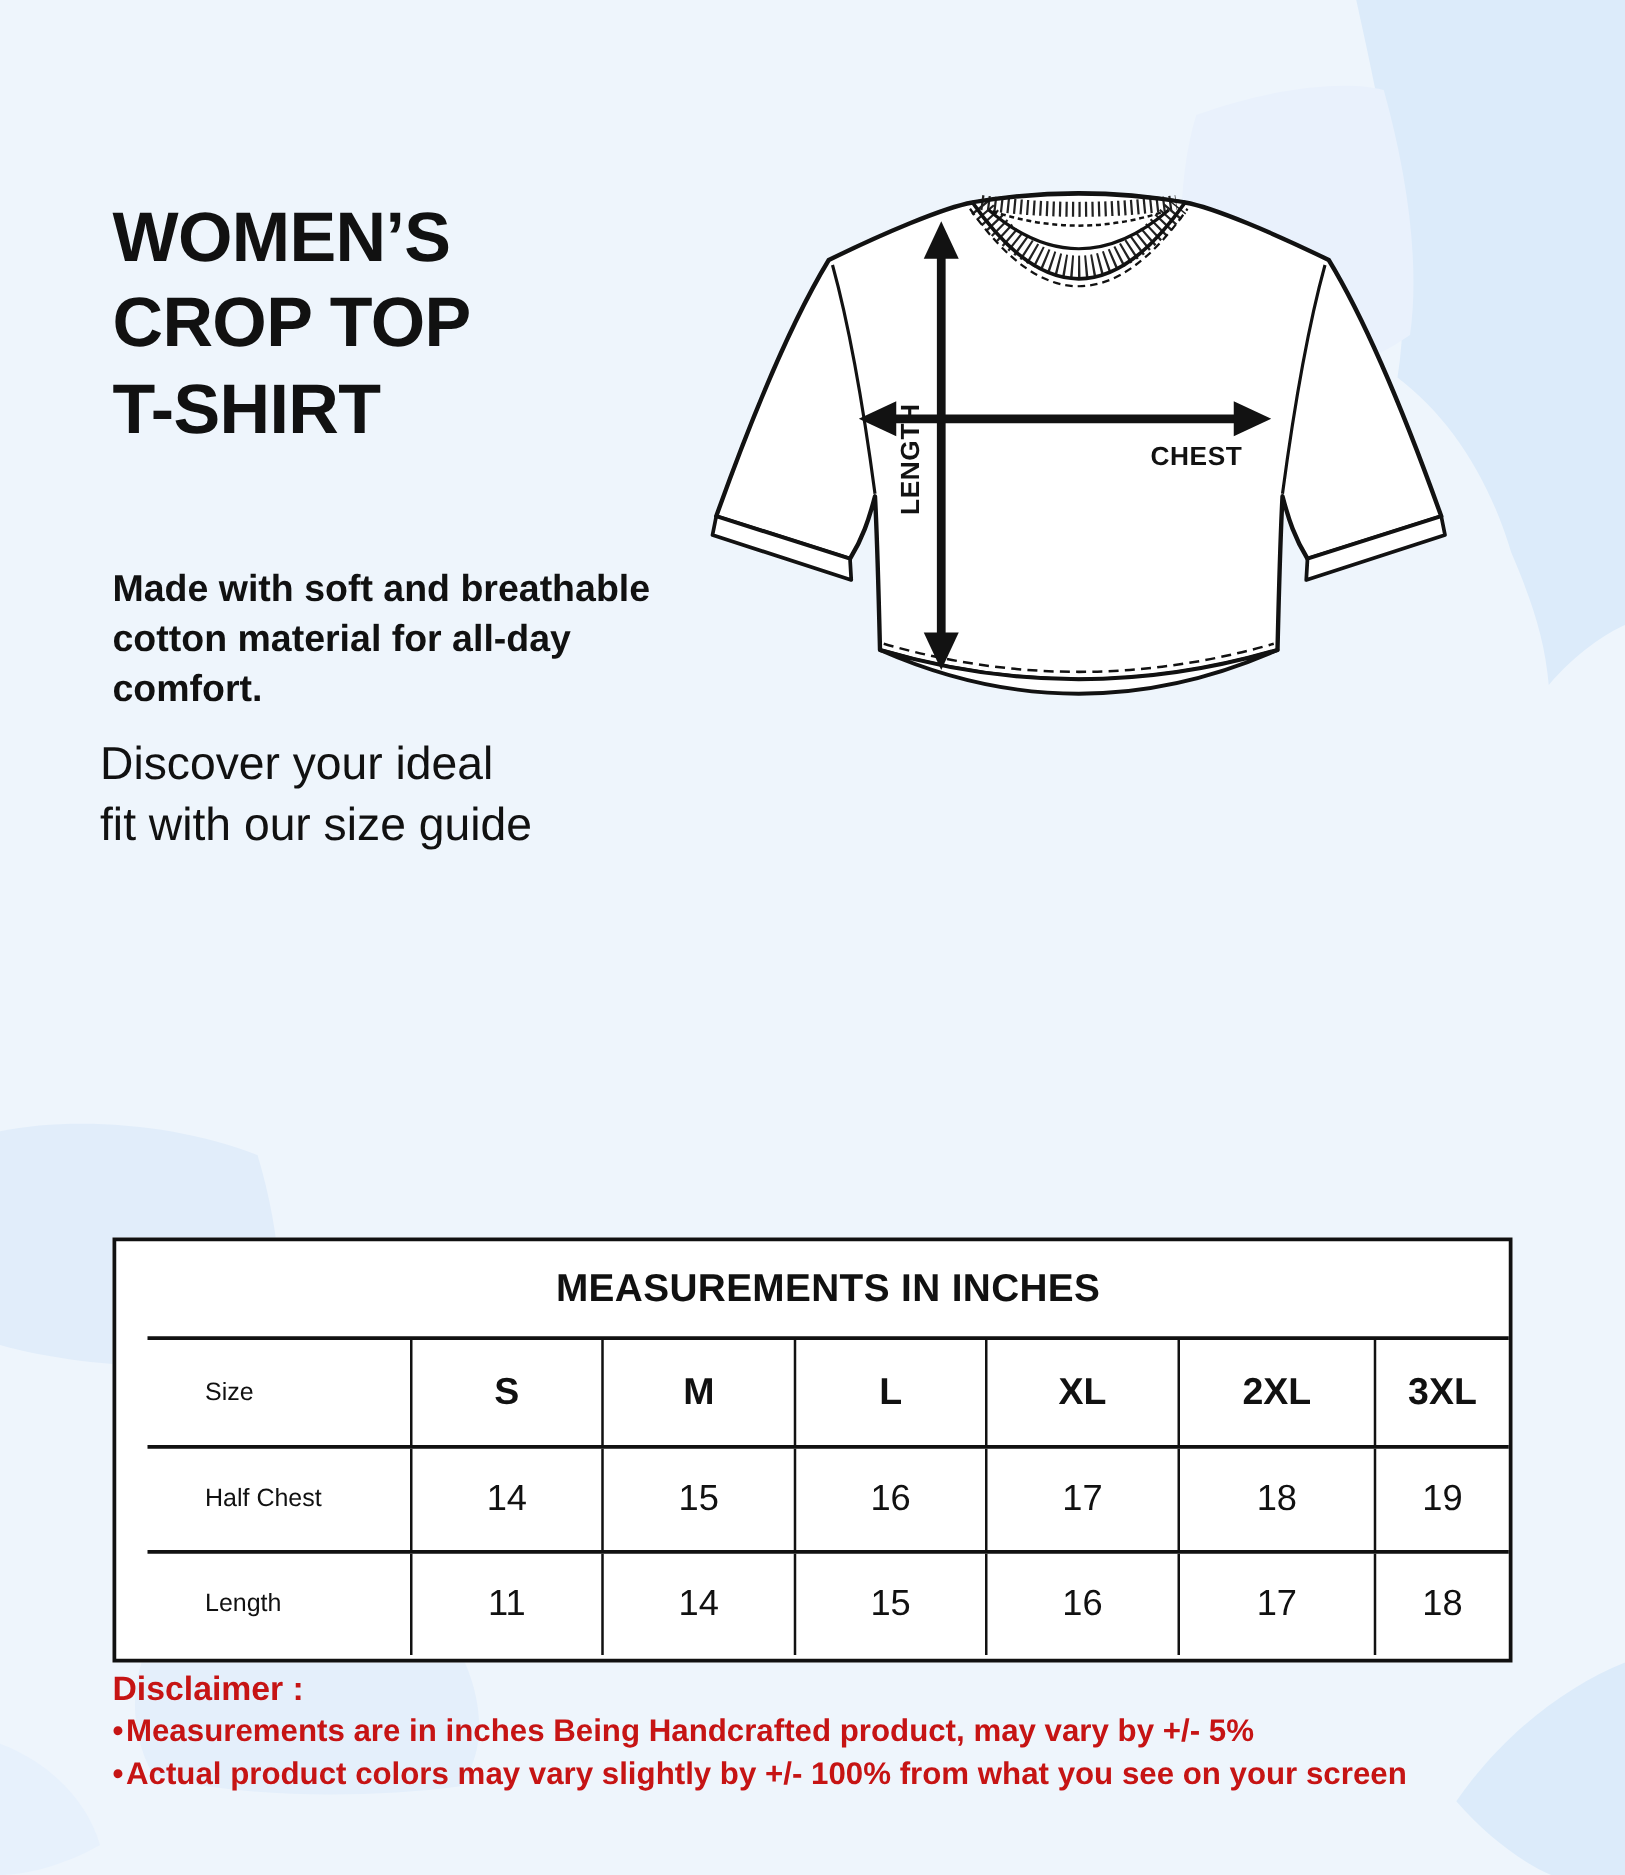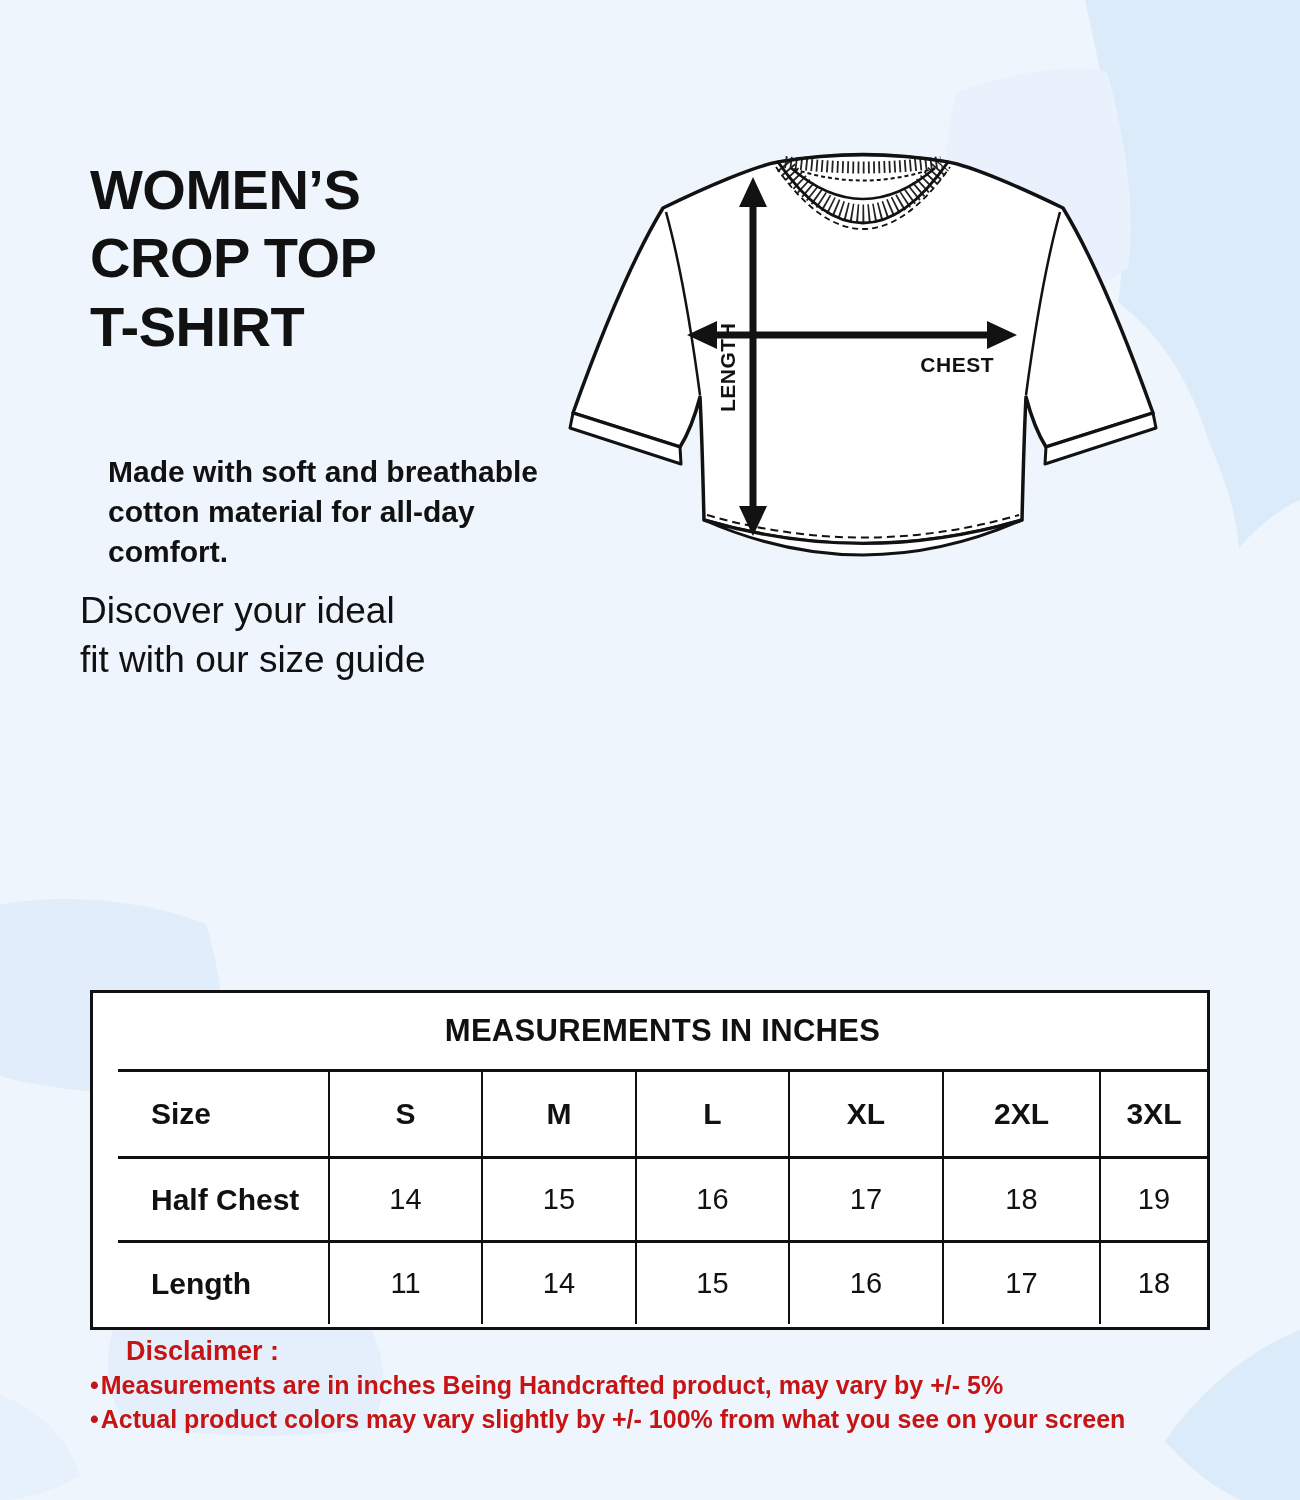--- a/index.html
+++ b/index.html
@@ -16,21 +16,21 @@
 
   .content { position:absolute; left:0; top:0; width:1300px; height:1500px; z-index:1; }
 
   .title {
     position:absolute; left:90px; top:156px;
     font-size:56px; font-weight:bold; letter-spacing:-0.5px;
     line-height:1.22; white-space:pre-line;
   }
   .intro-bold {
     position:absolute; left:90px; top:452px;
-    font-size:30px; font-weight:bold; line-height:1.33; white-space:pre-line;margin-left:18px;
+    font-size:30px; font-weight:bold; line-height:1.33; white-space:pre-line;
   }
   .intro-reg {
     position:absolute; left:80px; top:586px;
     font-size:37px; font-weight:normal; line-height:1.33; white-space:pre-line;
   }
 
   .shirt-wrap { position:absolute; left:563px; top:135px; width:600px; height:460px; }
 
   
   .size-table {
@@ -47,28 +47,28 @@
     grid-template-columns:212px 153px 154px 153px 154px 157px 1fr;
     height:84px; box-sizing:border-box;
   }
   .trow + .trow { border-top:3px solid #111; }
   .tcell {
     display:flex; align-items:center; justify-content:center;
     border-right:2px solid #111; box-sizing:border-box;
     font-size:29px;
   }
   .tcell:last-child { border-right:none; }
-  .tcell.label { justify-content:flex-start; padding-left:33px; font-weight:bold; font-size:30px; }
+  .tcell.label { justify-content:flex-start; padding-left:33px; font-weight:normal; font-size:20px;margin-left:13px; }
   .tcell.size-val { font-weight:bold; font-size:30px; }
 
   .disclaimer {
     position:absolute; left:90px; top:1334px; width:1150px;
     color:#c61414; font-weight:bold;
   }
-  .disclaimer-heading { font-size:27px; line-height:1.3;margin-left:36px; }
+  .disclaimer-heading { font-size:27px; line-height:1.3; }
   .disclaimer-item { font-size:25px; line-height:1.34; display:flex; align-items:baseline; }
   .disclaimer-item .bullet { font-size:25px; margin-right:2px; }
 </style>
 </head>
 <body>
 
 <div class="page">
 
   <svg class="bg-shapes" viewBox="0 0 1300 1500" xmlns="http://www.w3.org/2000/svg" aria-hidden="true">
     <path fill="#dcebfa" d="M1085,0 C1112,122 1131,222 1118,302 C1160,334 1191,382 1209,442 C1226,482 1236,512 1239,548 C1261,522 1286,506 1300,500 L1300,0 Z"></path>

